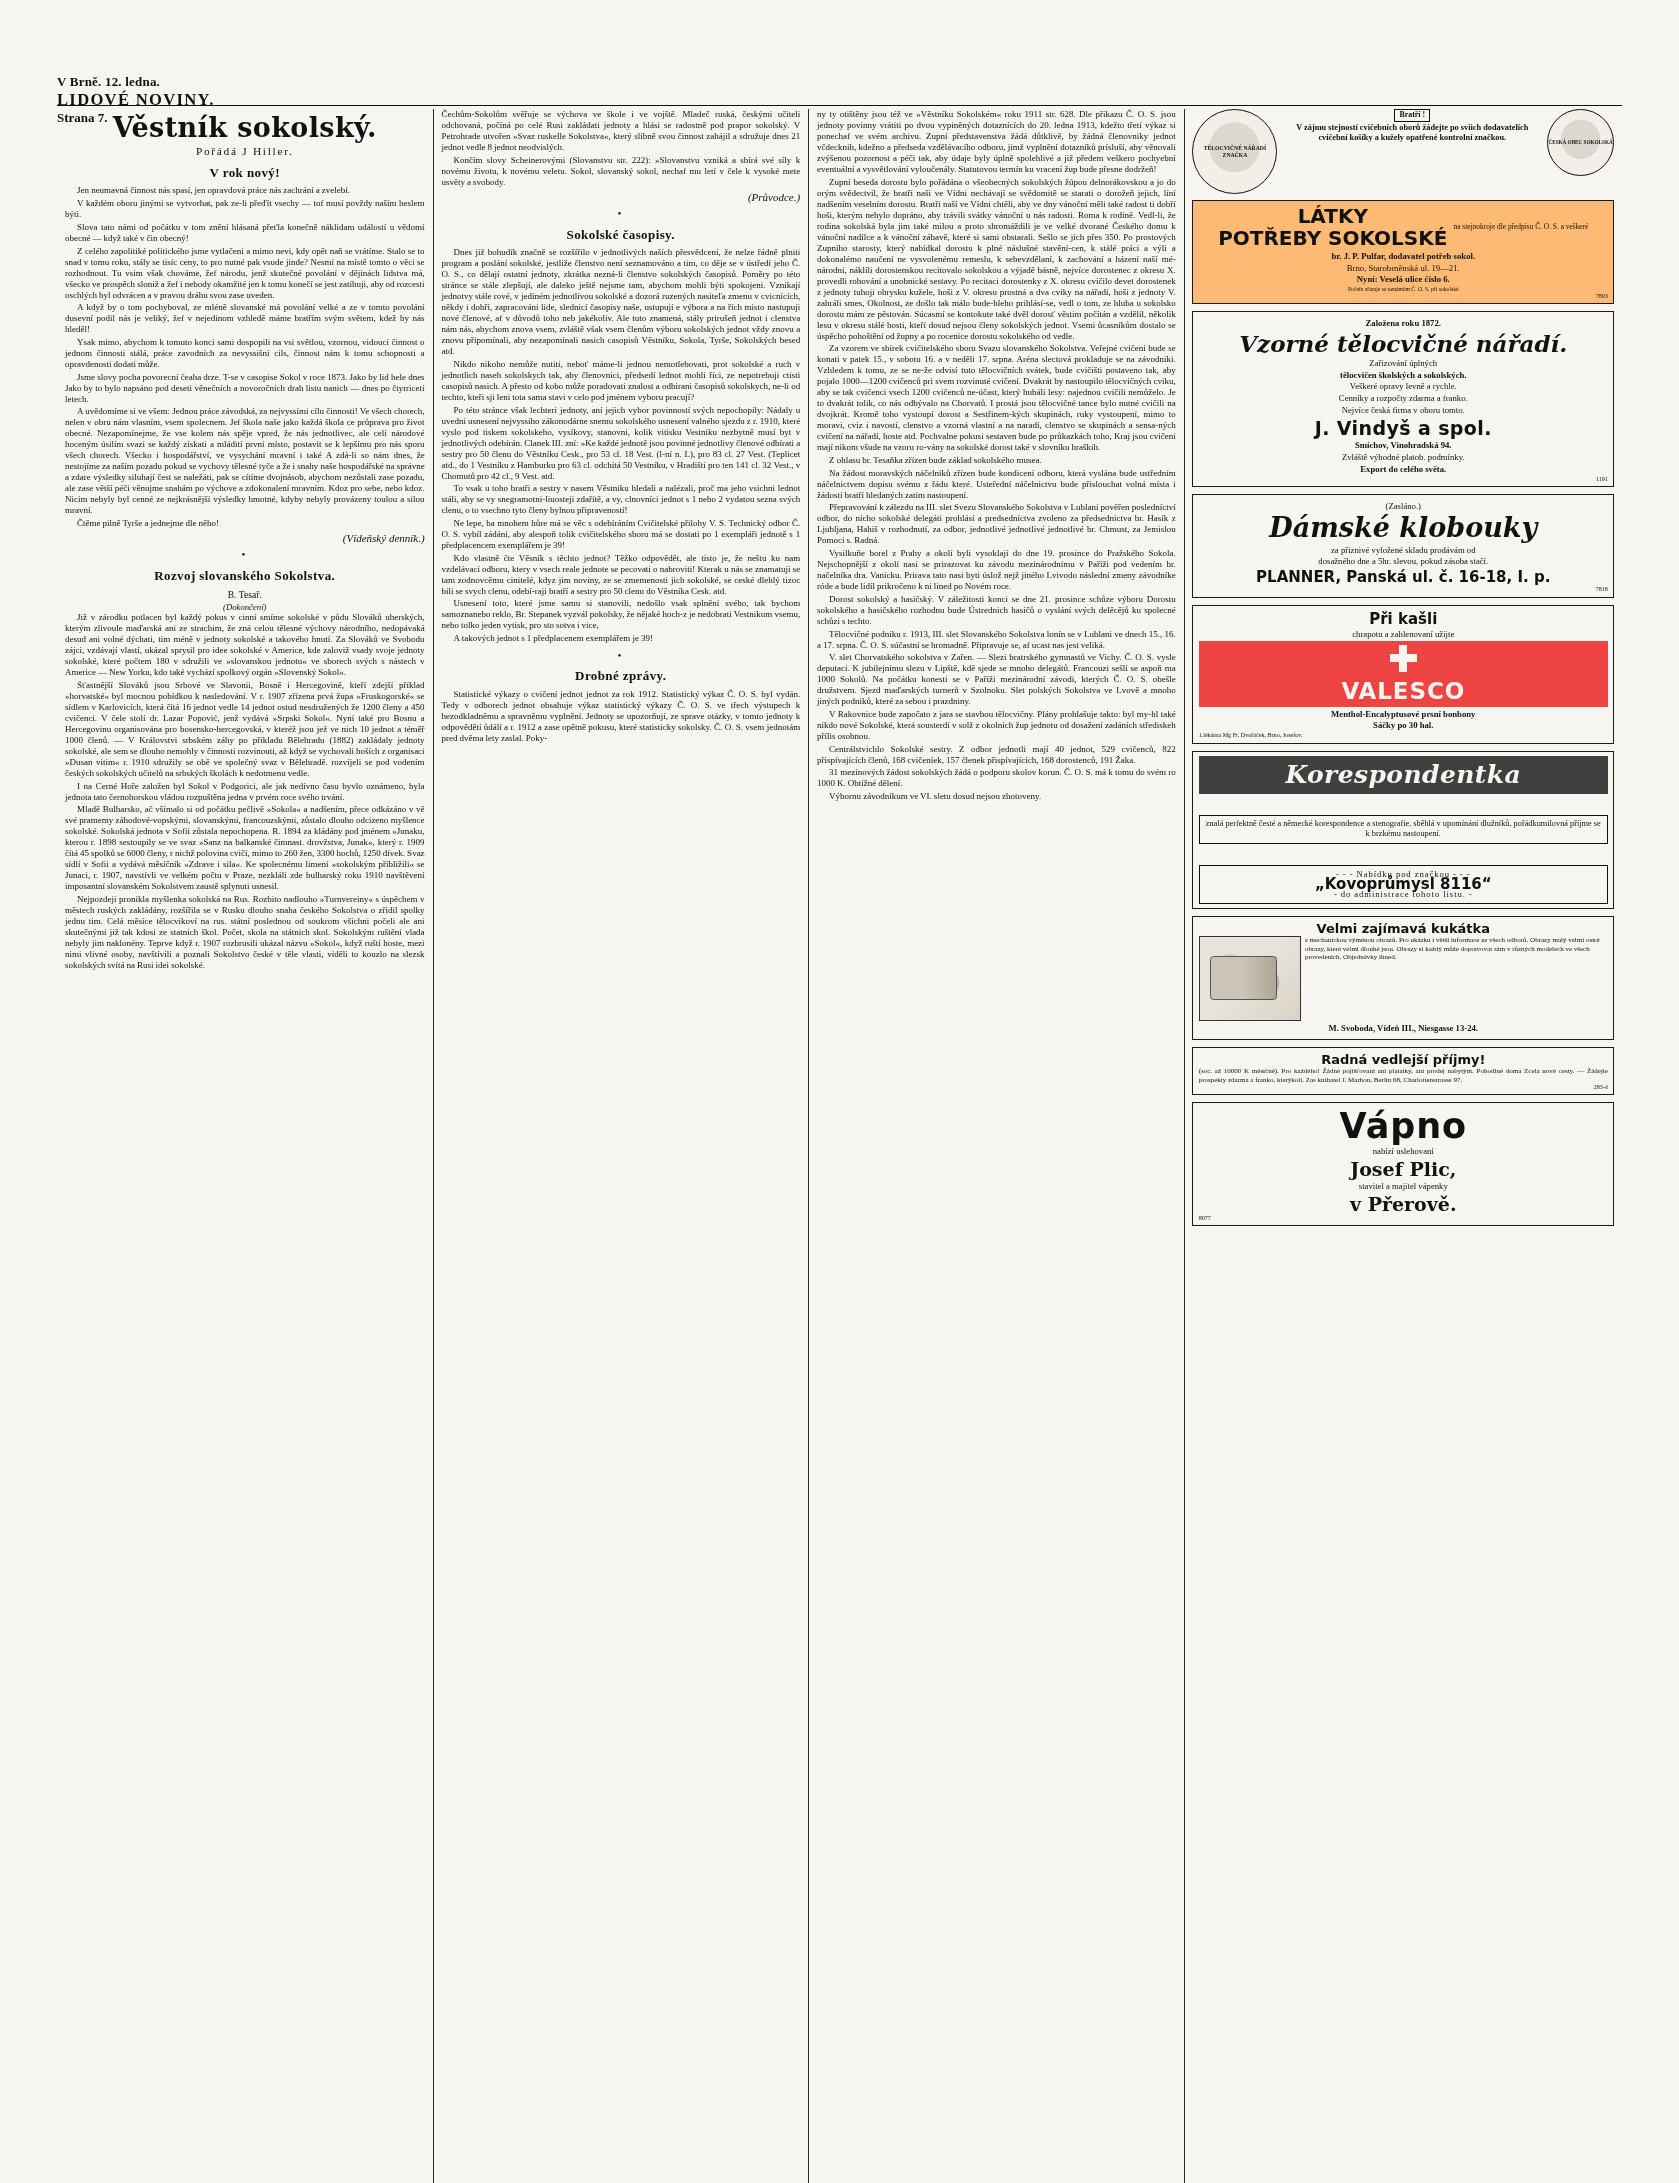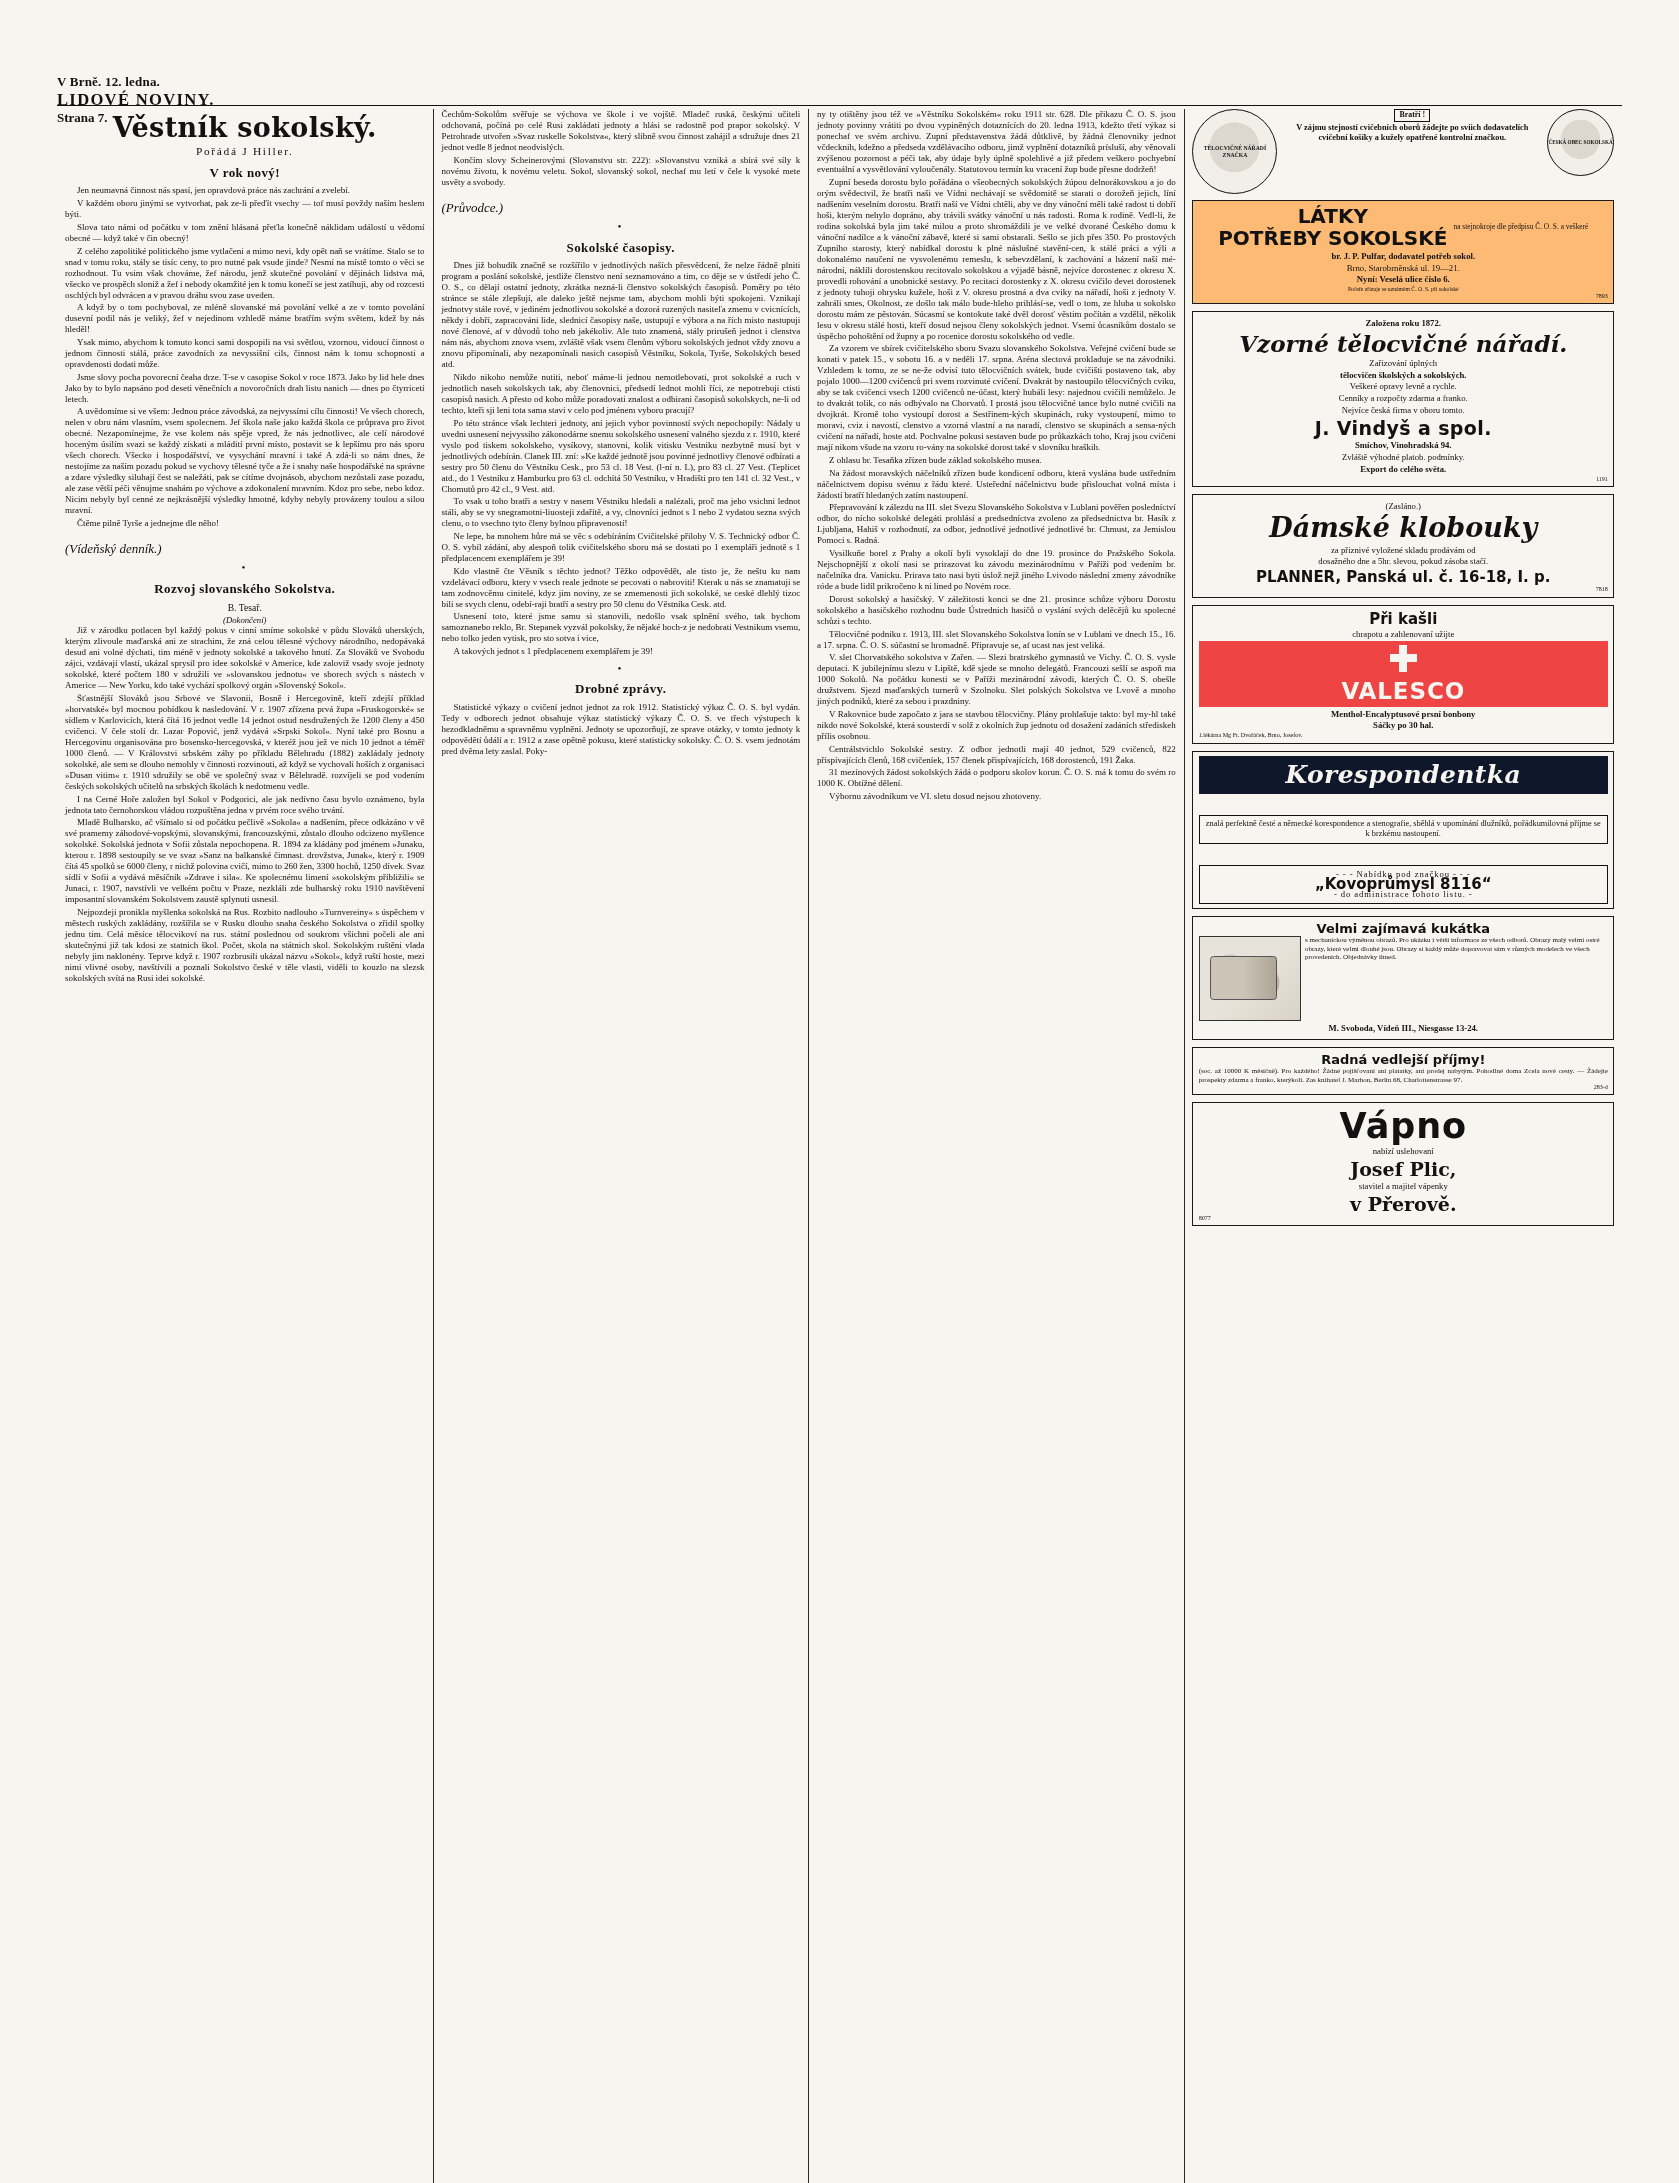--- a/index.html
+++ b/index.html
@@ -109,24 +109,24 @@
     word-spacing: -0.2px;
   }
   p.body.noind { text-indent: 0; }
   .center-dot {
     text-align: center;
     font-size: 11.4px;
     margin: 4.4px 0;
     letter-spacing: 2.6px;
   }
   .sig {
-    text-align: left;
-    font-size: 13px;
+    text-align: right;
+    font-size: 11px;
     font-style: italic;
-    margin-top: 12px;
+    margin-top: 3px;
   }
   .cont {
     text-align: center;
     font-size: 8.7px;
     font-style: italic;
   }
 
   
   .ad {
     border: 1.3px solid #1a1a1a;
@@ -235,21 +235,21 @@
   }
   .valesco .cross::before, .valesco .cross::after {
     content:""; position:absolute; background:#f7f5f0;
   }
   .valesco .cross::before { left: 9.6px; top: 0; width: 7.9px; height: 27px; }
   .valesco .cross::after { top: 9.6px; left: 0; height: 7.9px; width: 27px; }
   .valesco .name {
     font-family: "DejaVu Sans", sans-serif; font-weight: bold; font-size: 23px; letter-spacing: 0.9px;
   }
   .kores {
-    background: #0f172a; color: #f7f5f0;
+    background: #404040; color: #f7f5f0;
     font-family: "DejaVu Serif", serif;
     font-style: italic; font-weight: bold;
     font-size: 25px;
     padding: 4.4px 1.7px;
     letter-spacing: 0.4px;
   }
   .boxline {
     border: 0.9px solid #111;
     padding: 3.5px 4.4px;
     margin-top: 21px;

